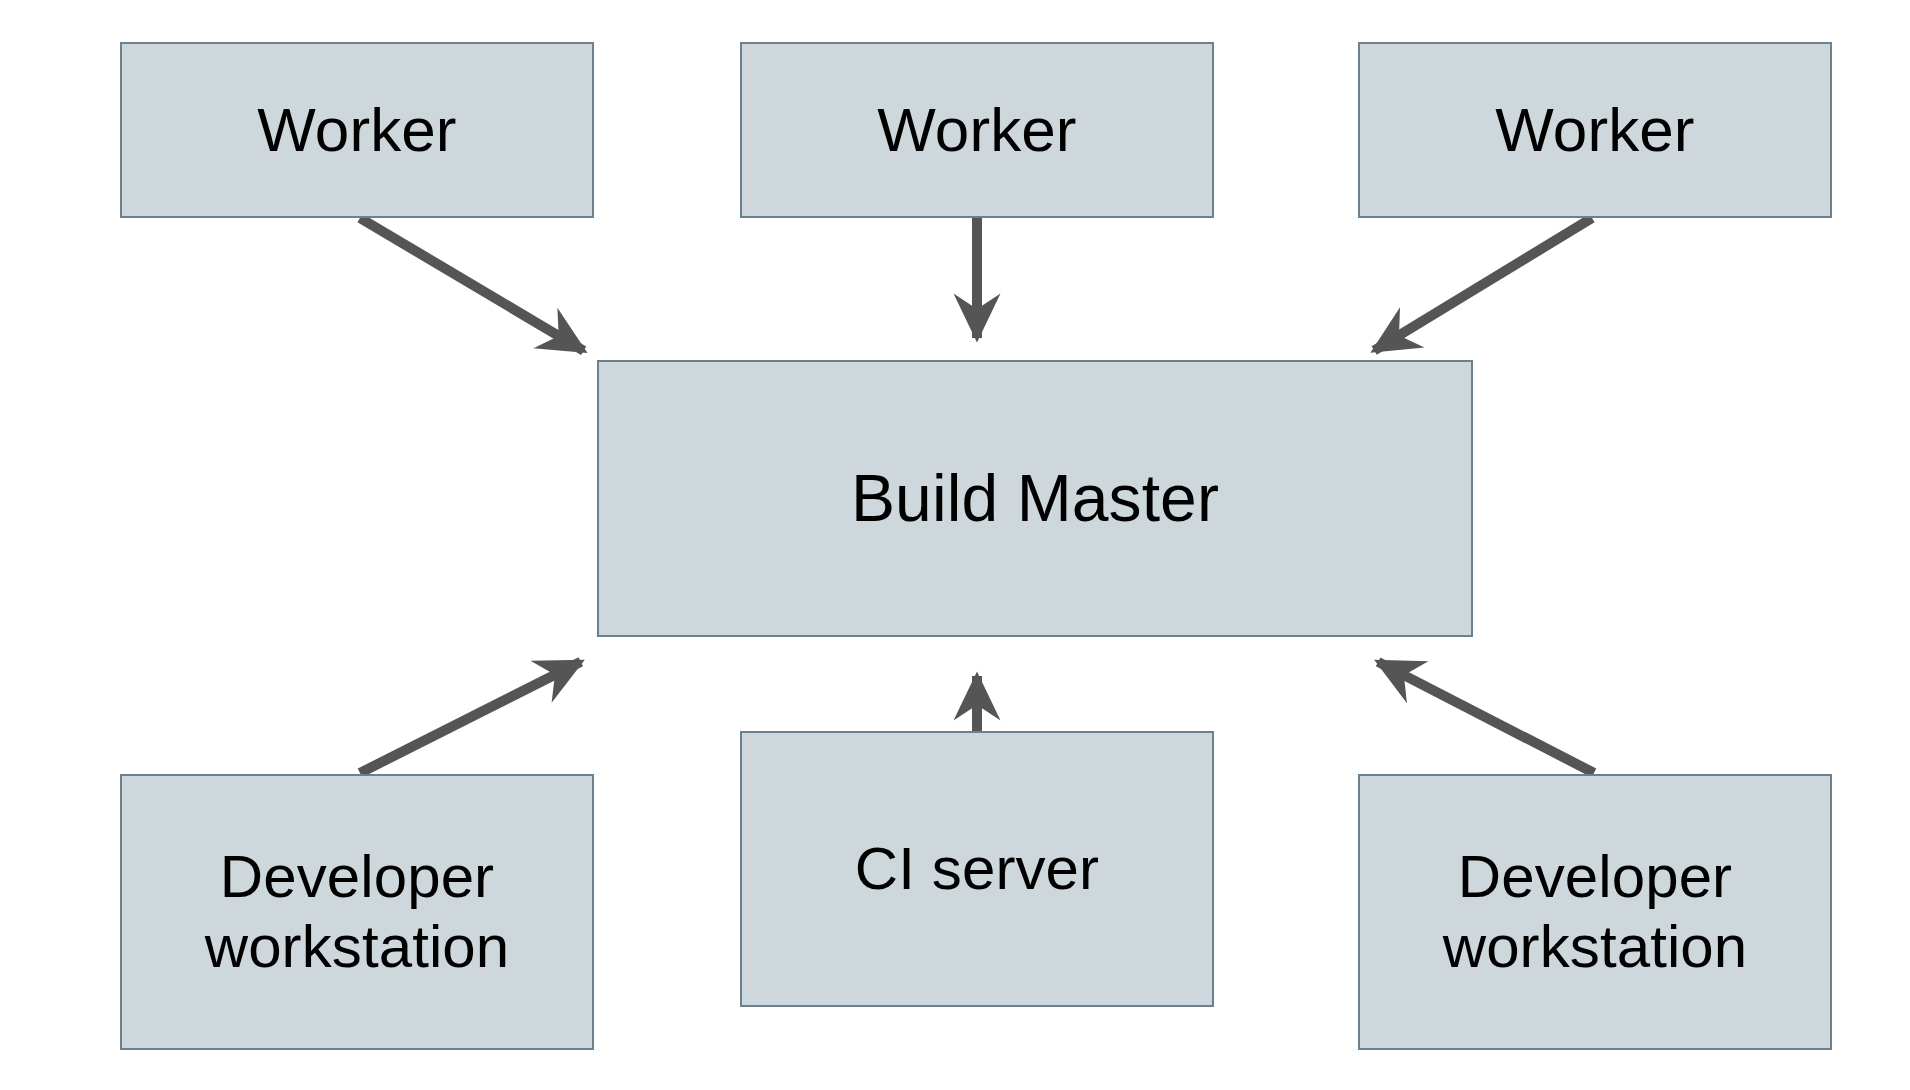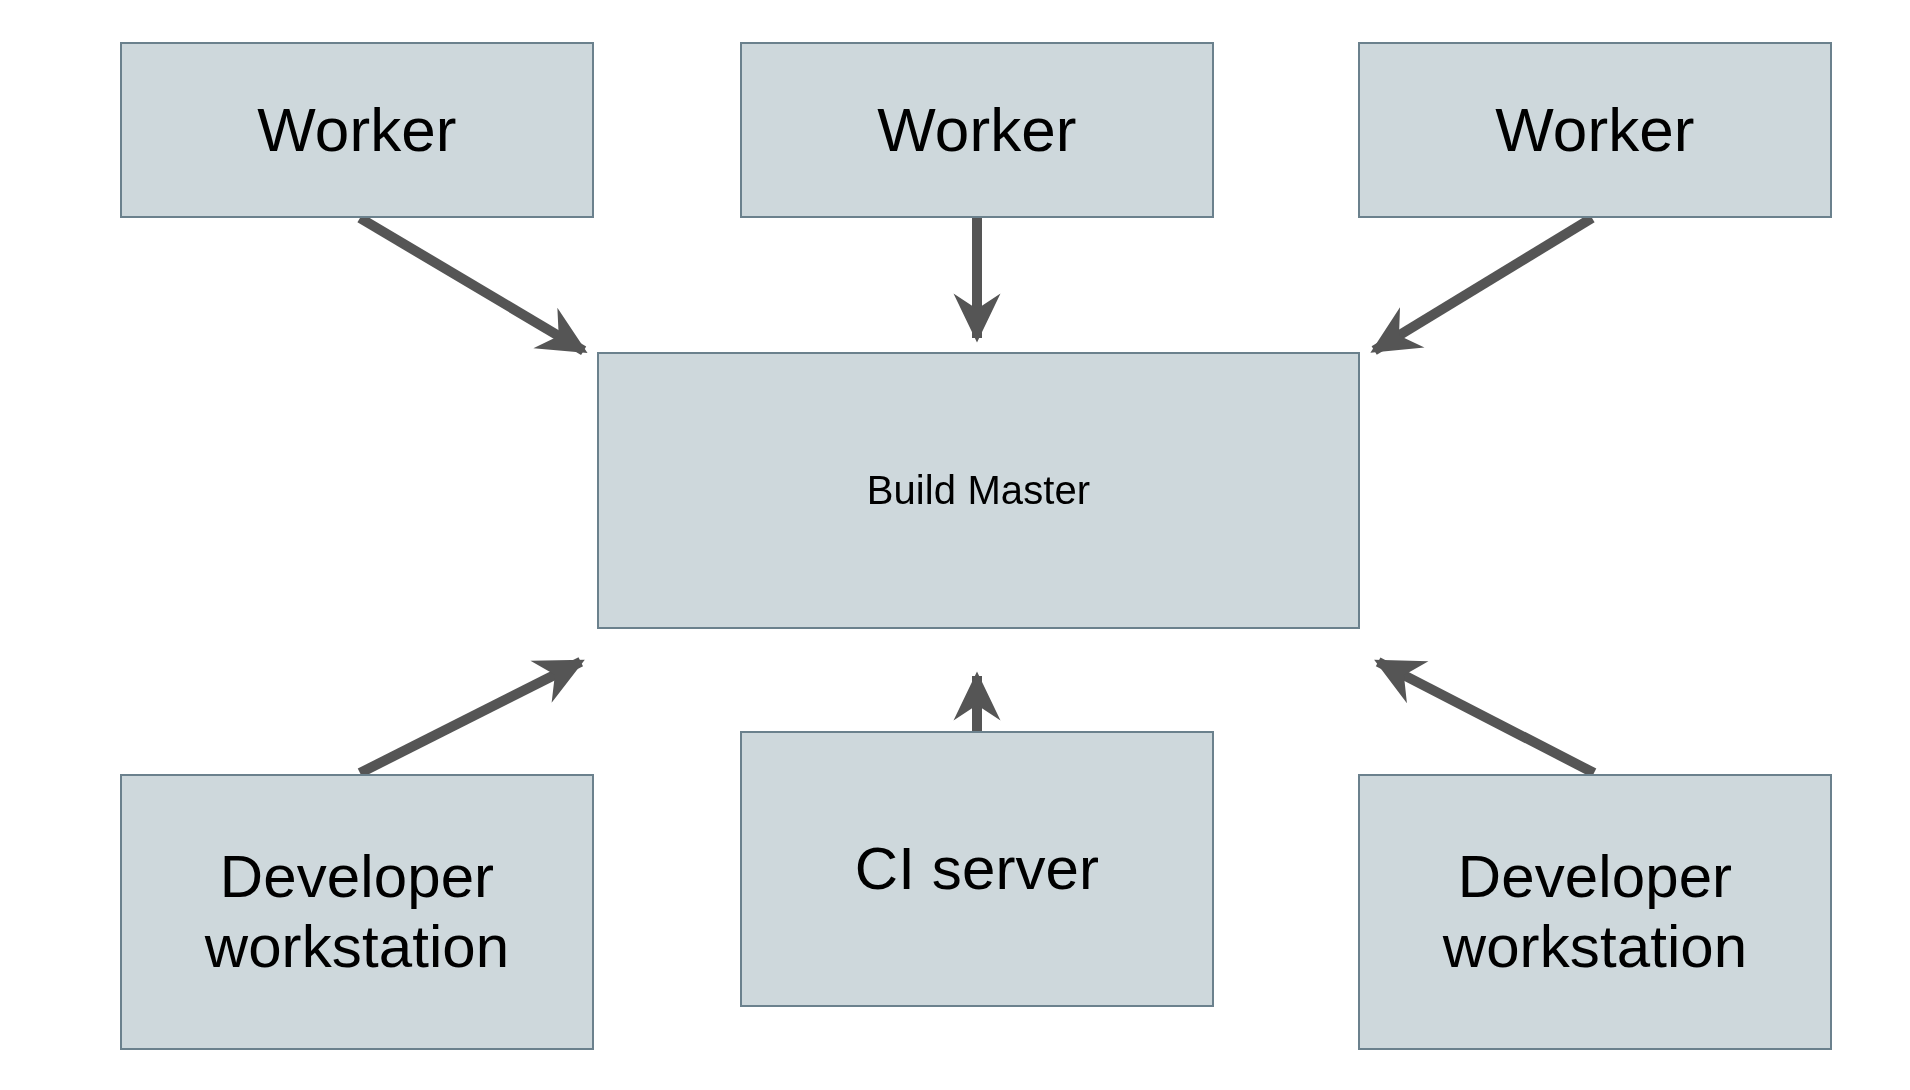--- a/index.html
+++ b/index.html
@@ -73,21 +73,21 @@
   </div>
 
   <div class="node" style="left: 740px; top: 42px; width: 474px; height: 176px; font-size: 62px; background: rgb(206, 216, 220); border-color: rgb(107, 129, 141); color: rgb(0, 0, 0);">
     <span class="node-label">Worker</span>
   </div>
 
   <div class="node" style="left: 1358px; top: 42px; width: 474px; height: 176px; font-size: 62px; background: rgb(206, 216, 220); border-color: rgb(107, 129, 141); color: rgb(0, 0, 0);">
     <span class="node-label">Worker</span>
   </div>
 
-  <div class="node" style="left: 597px; top: 352px; width: 763px; height: 277px; font-size: 40px; background: rgb(206, 216, 220); border-color: rgb(107, 129, 141); color: rgb(0, 0, 0);">
+  <div class="node" style="left: 597px; top: 360px; width: 876px; height: 277px; font-size: 66px; background: rgb(206, 216, 220); border-color: rgb(107, 129, 141); color: rgb(0, 0, 0);">
     <span class="node-label">Build Master</span>
   </div>
 
   <div class="node" style="left: 120px; top: 774px; width: 474px; height: 276px; font-size: 60px; background: rgb(206, 216, 220); border-color: rgb(107, 129, 141); color: rgb(0, 0, 0);">
     <span class="node-label">Developer
 workstation</span>
   </div>
 
   <div class="node" style="left: 740px; top: 731px; width: 474px; height: 276px; font-size: 60px; background: rgb(206, 216, 220); border-color: rgb(107, 129, 141); color: rgb(0, 0, 0);">
     <span class="node-label">CI server</span>

